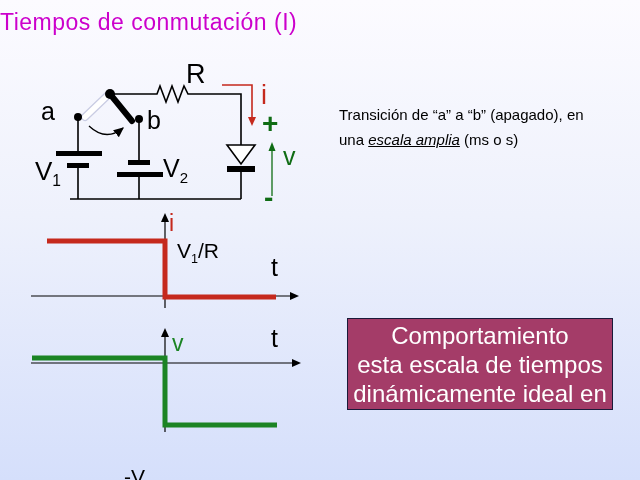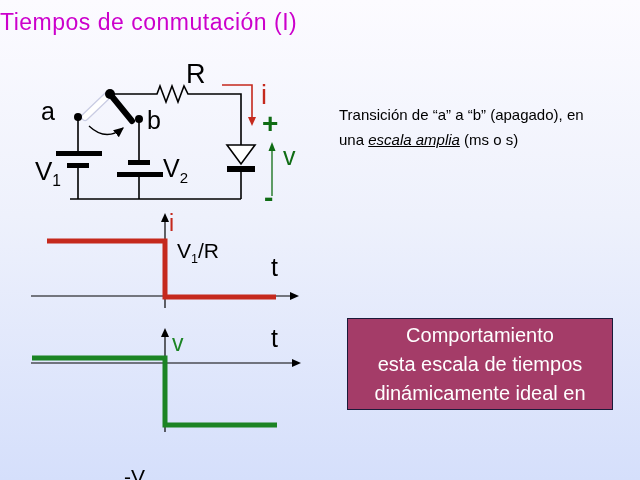--- a/index.html
+++ b/index.html
@@ -26,21 +26,21 @@
     position:absolute;left:339px;top:102px;width:262px;
     font-size:15px;line-height:25px;color:#000;z-index:2;
     white-space:normal;
   }
   .emph{font-style:italic;text-decoration:underline;}
   .notebox{
     position:absolute;left:347px;top:318px;width:266px;height:92px;
     background:#A43C68;border:1px solid #1A1A3A;
     box-sizing:border-box;z-index:2;
     display:flex;flex-direction:column;justify-content:center;
-    text-align:center;color:#FFFFFF;font-size:20px;line-height:29px;
+    text-align:center;color:#FFFFFF;font-size:24px;line-height:29px;
   }
 </style>
 </head>
 <body>
 
 <div class="slide">
 
   <div class="abs title lbl">Tiempos de conmutación (I)</div>
 
   <svg class="overlay" width="640" height="480" viewBox="0 0 640 480">

